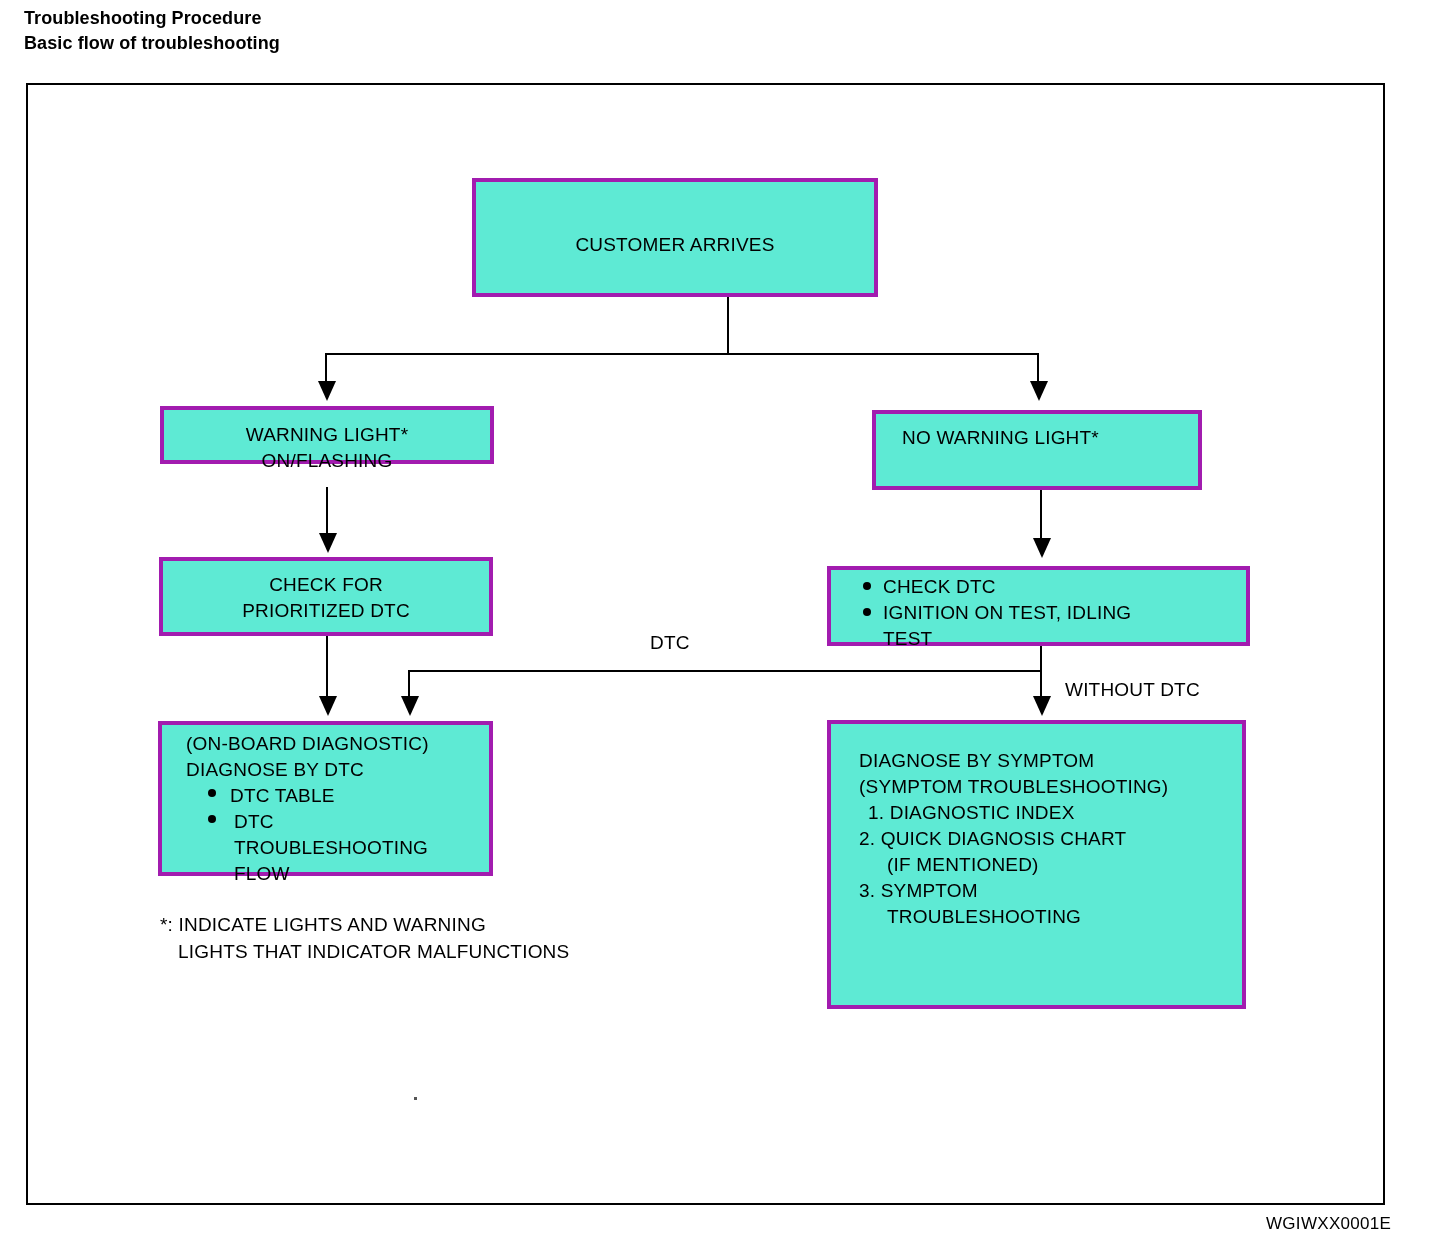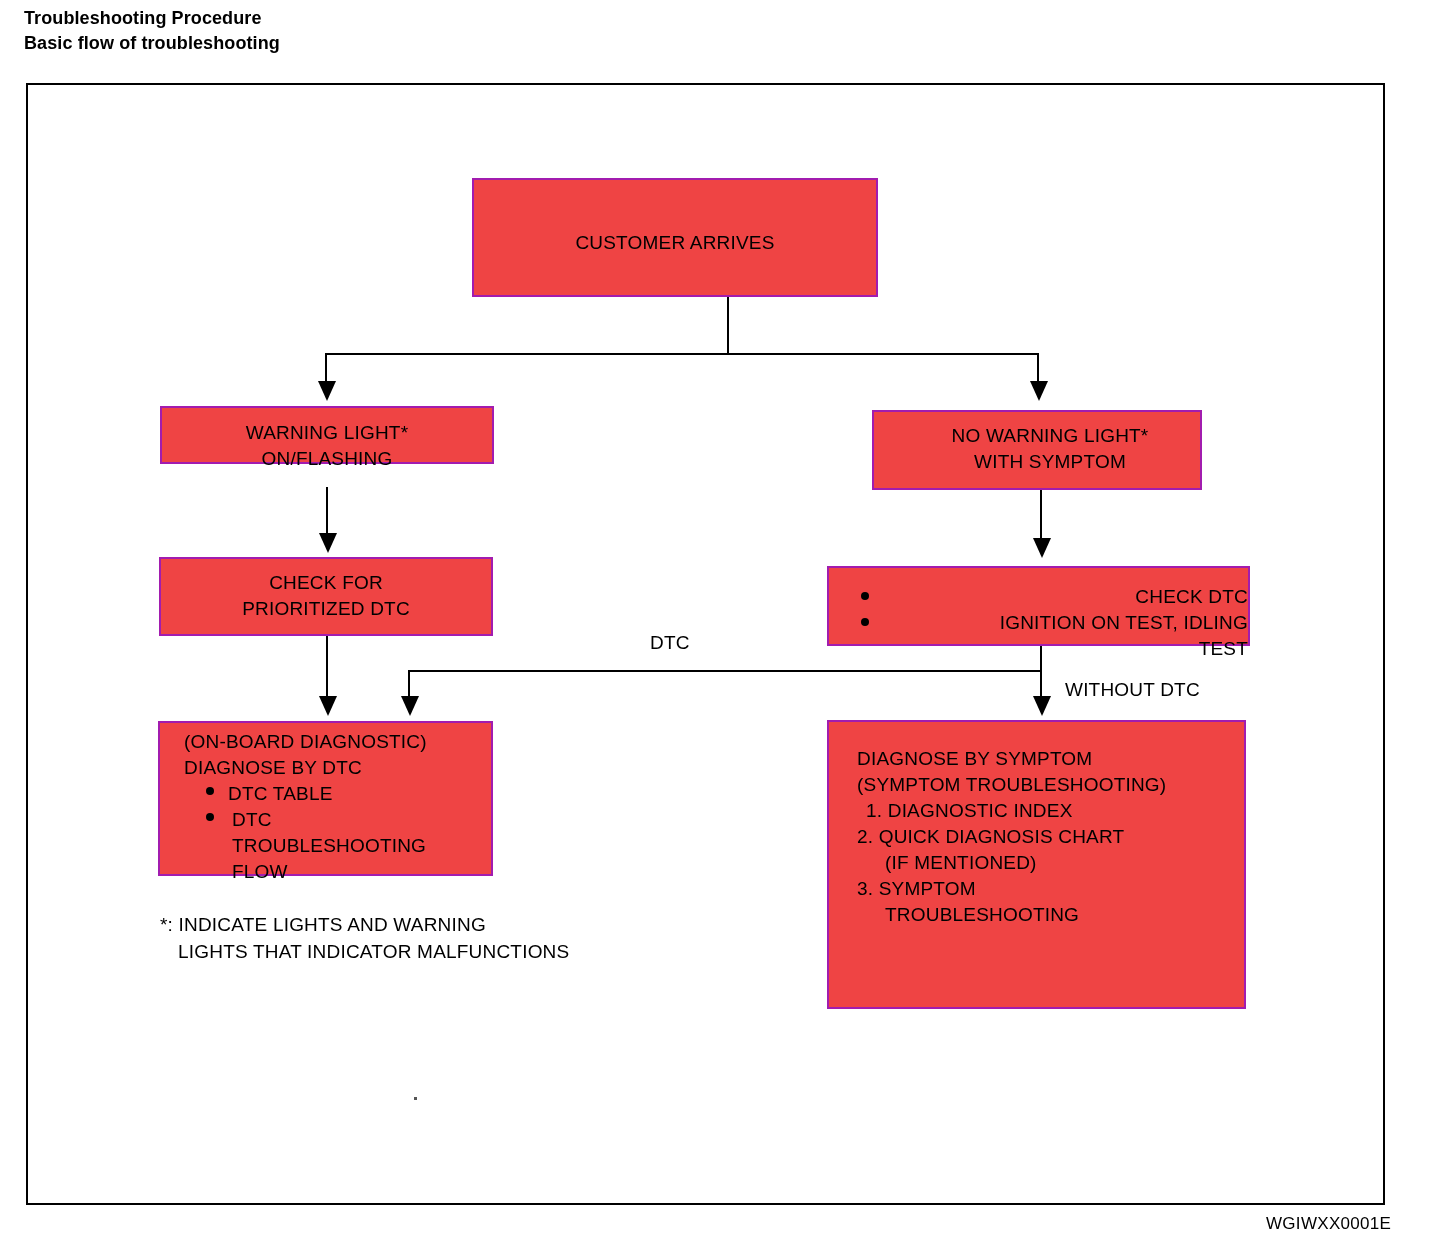--- a/index.html
+++ b/index.html
@@ -10,25 +10,25 @@
   #stage{position:absolute;left:0;top:0;width:1440px;height:1258px;}
 
   
   .heading{position:absolute;left:24px;top:6px;font-weight:bold;font-size:18px;line-height:25px;letter-spacing:.1px;}
   .heading div{white-space:nowrap;}
 
   
   .frame{position:absolute;left:26px;top:83px;width:1359px;height:1122px;border:2px solid #000;box-sizing:border-box;}
 
   
-  .nbox{position:absolute;border:2px solid #a21caf;box-sizing:border-box;background:#ef4444;}
+  .nbox{position:absolute;border:4px solid #a21caf;box-sizing:border-box;background:#5eead4;}
   .nbox .lines{position:absolute;left:0;right:0;}
   .ln{font-size:19px;line-height:26px;white-space:nowrap;letter-spacing:.2px;}
   .center .ln{text-align:center;}
-  .pad-l{padding-left:26px;text-align:center;}
+  .pad-l{padding-left:26px;}
 
   
   .brow{position:relative;padding-left:26px;}
   .bullet{position:absolute;left:6px;top:8px;width:8px;height:8px;border-radius:50%;background:#000;}
   .cont{padding-left:26px;}
 
   
   .nrow{white-space:nowrap;}
 
   
@@ -70,39 +70,38 @@
   <div class="nbox center" style="left:160px;top:406px;width:334px;height:58px;">
     <div class="lines" style="top:12px;">
       <div class="ln">WARNING LIGHT*</div>
       <div class="ln">ON/FLASHING</div>
     </div>
   </div>
 
   <div class="nbox" style="left:872px;top:410px;width:330px;height:80px;">
     <div class="lines" style="top:11px;">
       <div class="ln pad-l">NO WARNING LIGHT*</div>
-      <div class="ln pad-l">WITH SYMPTOM</div>
     </div>
   </div>
 
   <div class="vline" style="left:326px;top:487px;height:48px;"></div>
   <div class="arrow" style="left:319px;top:533px;"></div>
 
   <div class="vline" style="left:1040px;top:490px;height:50px;"></div>
   <div class="arrow" style="left:1033px;top:538px;"></div>
 
   <div class="nbox center" style="left:159px;top:557px;width:334px;height:79px;">
     <div class="lines" style="top:11px;">
       <div class="ln">CHECK FOR</div>
       <div class="ln">PRIORITIZED DTC</div>
     </div>
   </div>
 
   <div class="nbox" style="left:827px;top:566px;width:423px;height:80px;">
-    <div class="lines" style="top:16px;padding-left:26px;text-align:right;">
+    <div class="lines" style="top:4px;padding-left:26px;">
       <div class="ln brow">
         <span class="bullet"></span>
         <span>CHECK DTC</span>
       </div>
       <div class="ln brow">
         <span class="bullet"></span>
         <span>IGNITION ON TEST, IDLING</span>
       </div>
       <div class="ln cont">TEST</div>
     </div>

